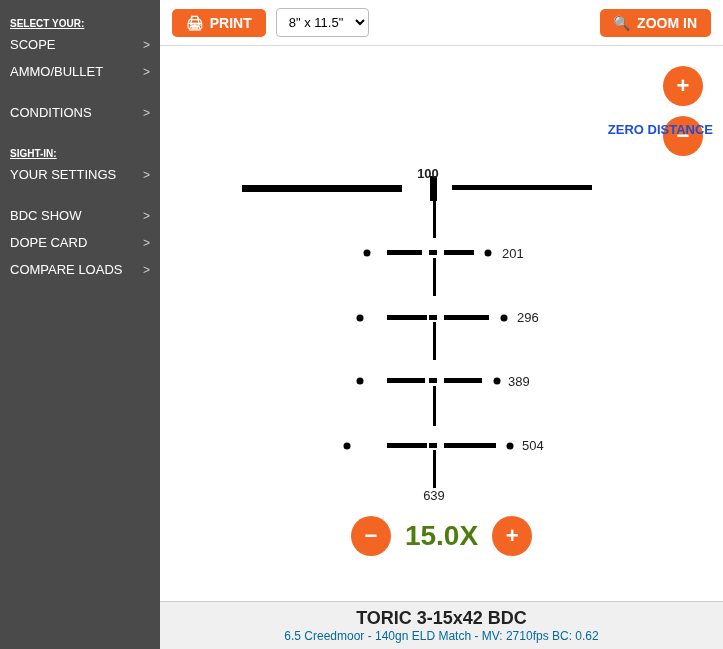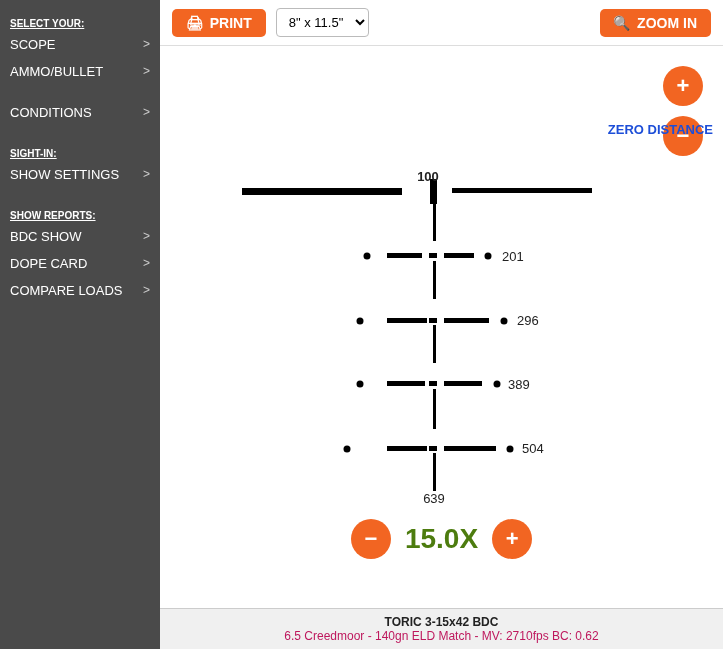--- a/index.html
+++ b/index.html
@@ -18,21 +18,21 @@
     }
     .sidebar-section-label {
       font-weight: bold;
       text-decoration: underline;
       padding: 8px 10px 2px 10px;
       font-size: 10px;
       color: #fff;
     }
     .sidebar-item {
       display: flex;
-      align-items: flex-start;
+      align-items: flex-end;
       justify-content: space-between;
       padding: 6px 10px;
       font-size: 13px;
       color: #fff;
       cursor: pointer;
     }
     .sidebar-chevron {
       font-size: 12px;
       color: #ccc;
     }
@@ -139,26 +139,26 @@
 
     
     #footer-info {
       background: #f0f0f0;
       border-top: 1px solid #ccc;
       padding: 6px 10px;
       text-align: center;
     }
     #footer-info .scope-name {
       font-weight: bold;
-      font-size: 12px;
+      font-size: 18px;
       color: #222;
     }
     #footer-info .ammo-info {
       font-size: 12px;
-      color: #be185d;
+      color: #0369a1;
     }
 
     
     .zero-distance-label {
       position: absolute;
       right: 10px;
       top: 76px;
       font-size: 13px;
       font-weight: bold;
       color: #1d4ed8;
@@ -184,27 +184,26 @@
 
   <div class="sidebar-item">
     <span>CONDITIONS</span>
     <span class="sidebar-chevron">&gt;</span>
   </div>
 
   <div class="sidebar-spacer"></div>
 
   <div class="sidebar-section-label">SIGHT-IN:</div>
   <div class="sidebar-item">
-    <span>SHOW SETTINGS</span>
+    <span>YOUR SETTINGS</span>
     <span class="sidebar-chevron">&gt;</span>
   </div>
 
   <div class="sidebar-spacer"></div>
 
-  <div class="sidebar-section-label">SHOW REPORTS:</div>
   <div class="sidebar-item">
     <span>BDC SHOW</span>
     <span class="sidebar-chevron">&gt;</span>
   </div>
   <div class="sidebar-item">
     <span>DOPE CARD</span>
     <span class="sidebar-chevron">&gt;</span>
   </div>
   <div class="sidebar-item">
     <span>COMPARE LOADS</span>

